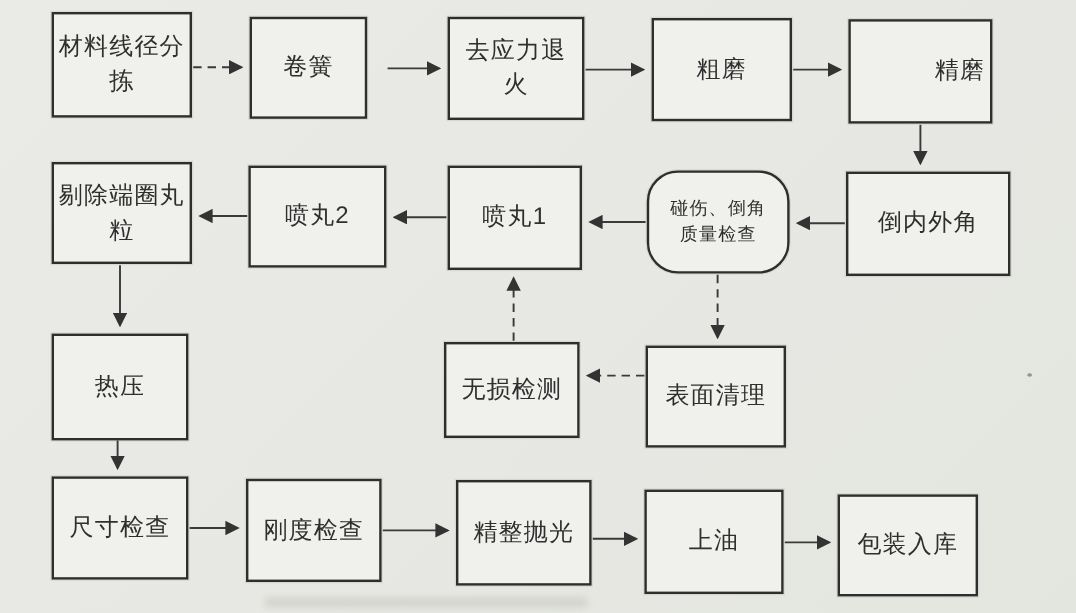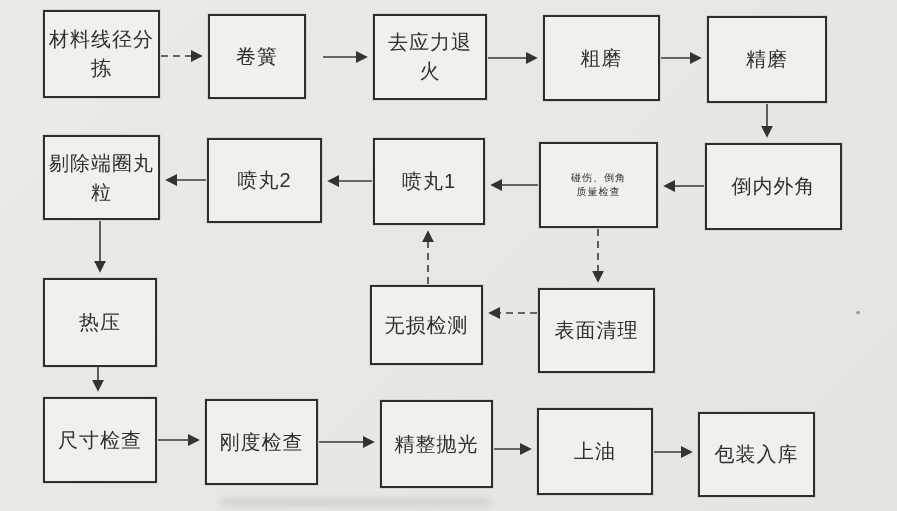--- a/index.html
+++ b/index.html
@@ -27,21 +27,21 @@
     color: #2f2f30;
     font-size: 20px;
     letter-spacing: 1px;
     box-shadow: 0 0 0 1px rgba(120,120,115,0.15);
   }
   .node .label {
     white-space: pre-line;
     line-height: 1.45;
     padding: 2px 4px;
   }
-  .node.small-text { font-size: 10px; }
+  .node.small-text { font-size: 15px; border-radius: 26px; }
   #edges {
     position: absolute;
     left: 0; top: 0;
     width: 897px; height: 511px;
     pointer-events: none;
   }
   #edges line { stroke: #3a3a3a; stroke-width: 1.6; }
   #edges line.dashed { stroke-dasharray: 7 5; }
   .smudge {
     position: absolute;
@@ -101,21 +101,21 @@
   </div>
   <div class="node" style="left:208px; top:14px; width:98px; height:85px;">
     <span class="label">卷簧</span>
   </div>
   <div class="node" style="left:373px; top:14px; width:114px; height:86px;">
     <span class="label">去应力退火</span>
   </div>
   <div class="node" style="left:543px; top:15px; width:117px; height:86px;align-items:center;">
     <span class="label">粗磨</span>
   </div>
-  <div class="node" style="left:707px; top:16px; width:120px; height:87px;">
+  <div class="node" style="left:707px; top:16px; width:120px; height:87px;justify-content:flex-end;">
     <span class="label">精磨</span>
   </div>
 
   <div class="node" style="left:705px; top:143px; width:137px; height:87px;">
     <span class="label">倒内外角</span>
   </div>
   <div class="node small-text" style="left:539px; top:142px; width:119px; height:86px;">
     <span class="label">碰伤、倒角
 质量检查</span>
   </div>

